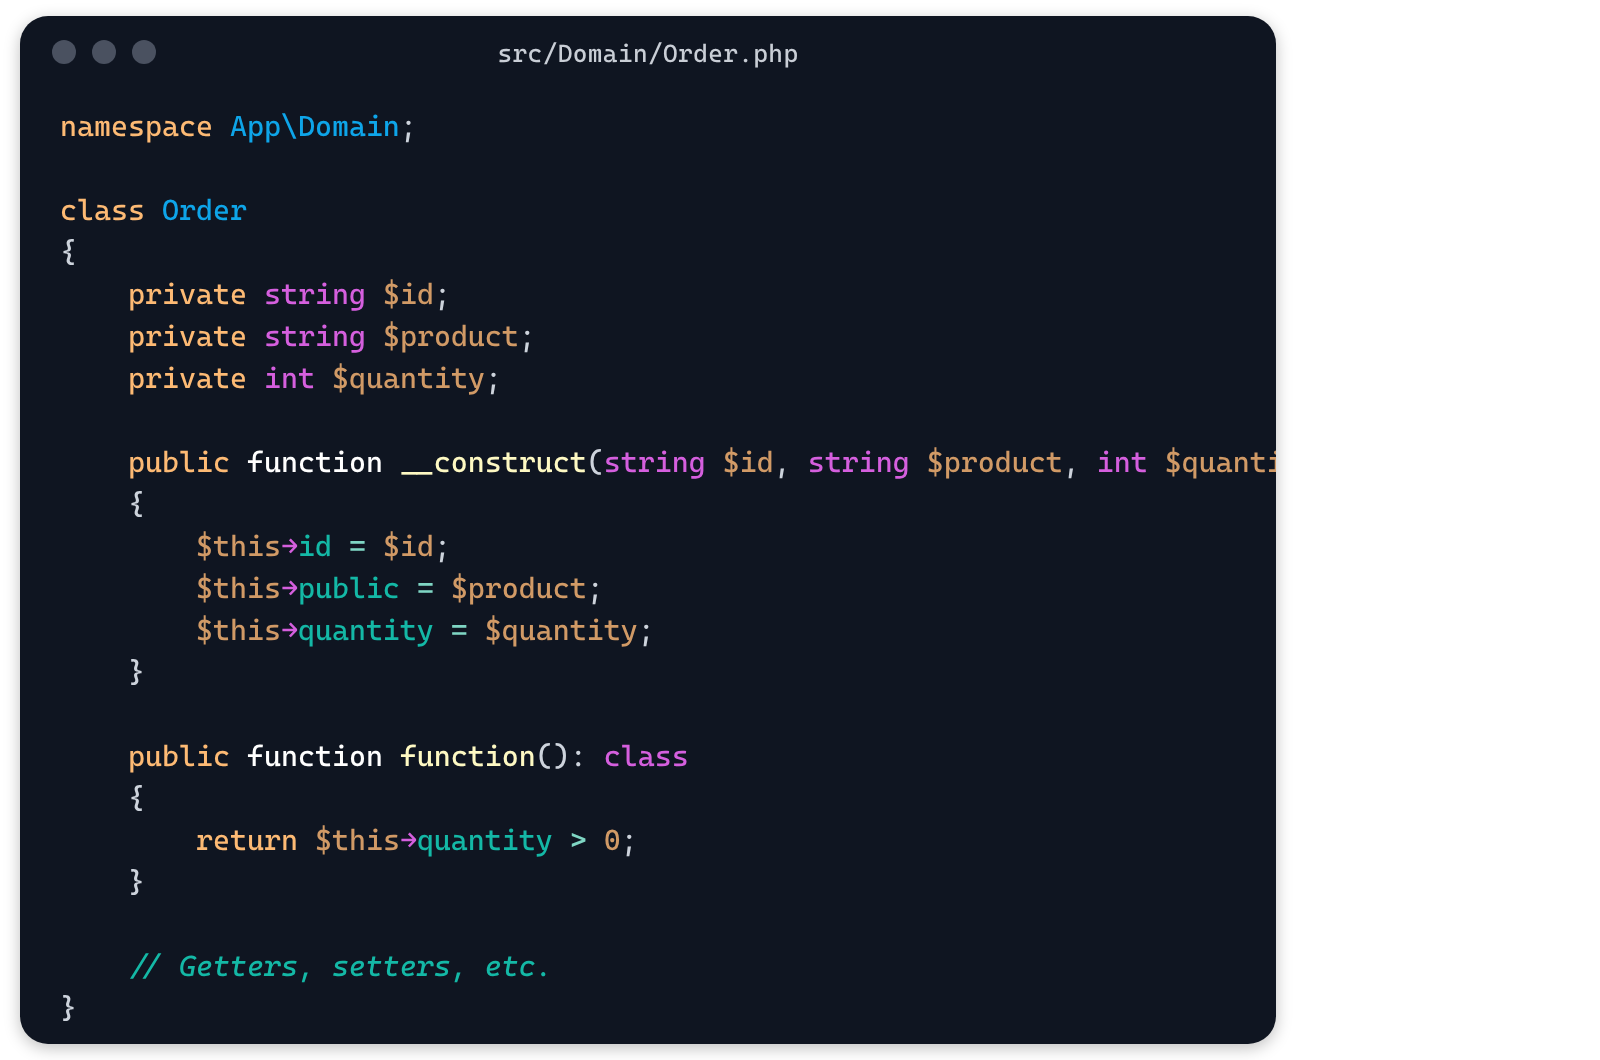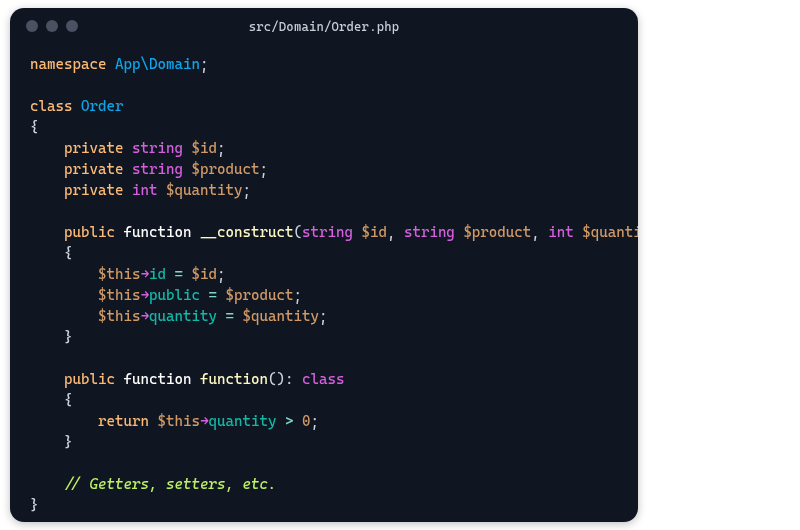--- a/index.html
+++ b/index.html
@@ -60,21 +60,21 @@
   .tok-kw-ns   { color: #fdba74; }  
   .tok-kw-fn   { color: #ffffff; }  
   .tok-type    { color: #d55fde; text-align: right; }  
   .tok-class   { color: #0ea5e9; }  
   .tok-func    { color: #fef9c3; }  
   .tok-var     { color: #d19a66; }  
   .tok-prop    { color: #14b8a6; }  
   .tok-punc    { color: #cdd3dc; }
   .tok-op      { color: #7fd6c4; }  
   .tok-num     { color: #d19a66; }
-  .tok-comment { color: #bef264; font-style: italic; }
+  .tok-comment { color: #14b8a6; font-style: italic; }
 </style>
 </head>
 <body>
 
 <div class="window">
 
   <div class="titlebar">
     <div class="traffic-lights">
       <div class="dot"></div>
       <div class="dot"></div>

